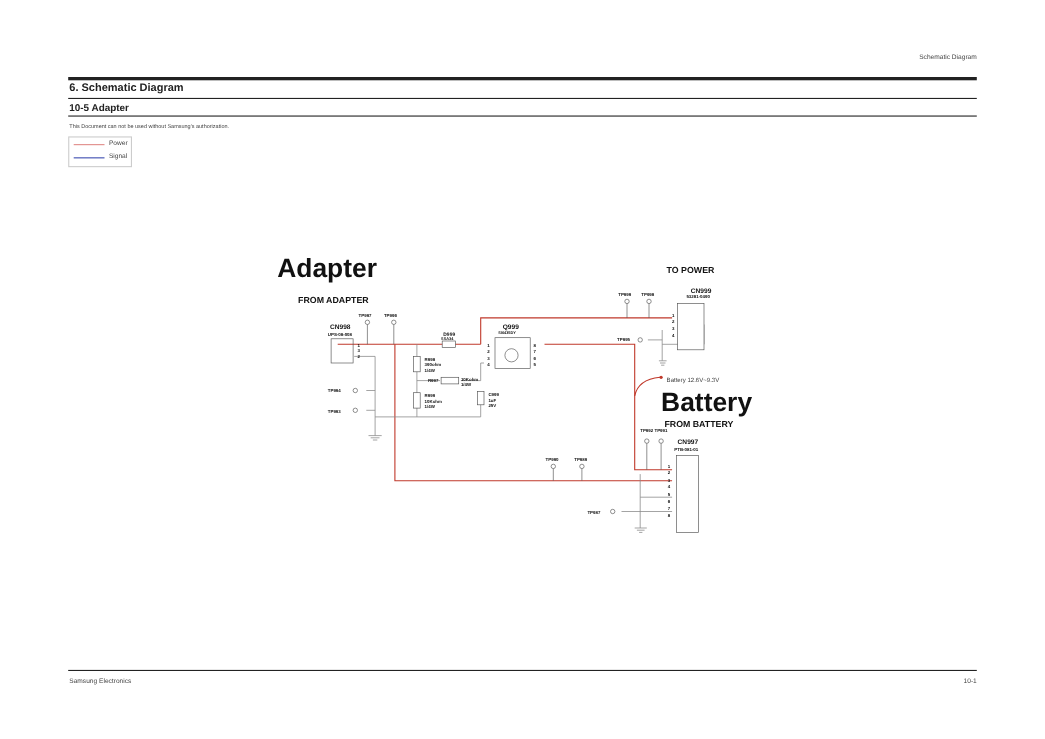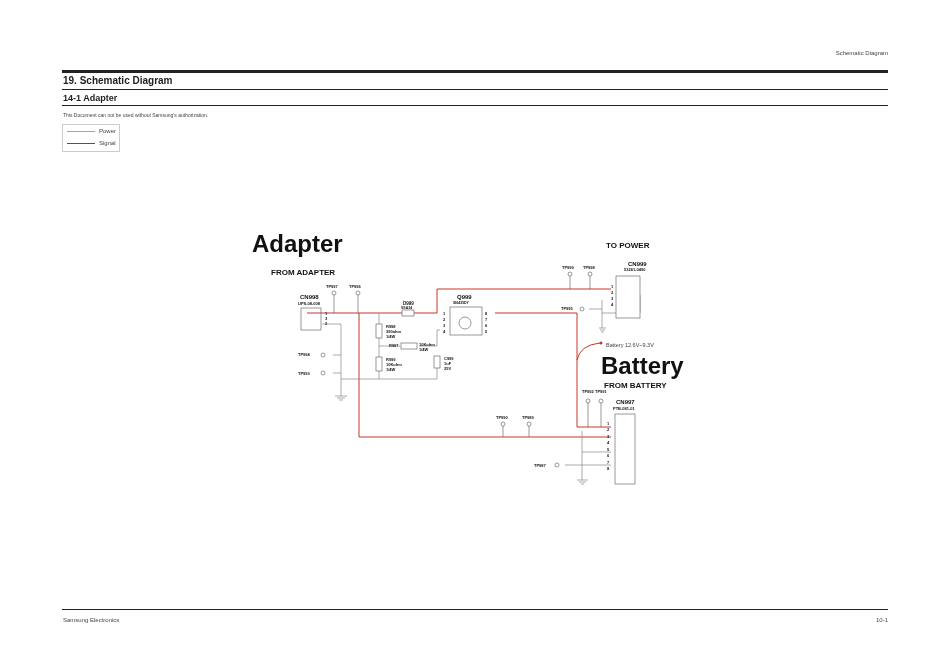--- a/index.html
+++ b/index.html
@@ -16,23 +16,23 @@
   .footer-l { left:63px; top:617px; font-size:6px; color:#444; }
   .footer-r { right:62px; top:617px; font-size:6px; color:#444; }
   svg text { font-family:"Liberation Sans", sans-serif; }
   .big { font-weight:bold; fill:#111; }
 </style>
 </head>
 <body>
 
 <div class="abs hdr-right">Schematic Diagram</div>
 <div class="rule" style="top:70px;height:3px;"></div>
-<div class="abs h1">19. Schematic Diagram</div>
+<div class="abs h1">6. Schematic Diagram</div>
 <div class="rule" style="top:89px;height:1px;"></div>
-<div class="abs h2">14-1 Adapter</div>
+<div class="abs h2">10-5 Adapter</div>
 <div class="rule" style="top:105px;height:1px;"></div>
 <div class="abs notice">This Document can not be used without Samsung's authorization.</div>
 
 <div class="abs legend">
   <div class="row" style="top:3px;">
     <span class="line" style="background:#e08a88;"></span>
     <span>Power</span>
   </div>
   <div class="row" style="top:15px;">
     <span class="line" style="background:#3b4bb0;"></span>

